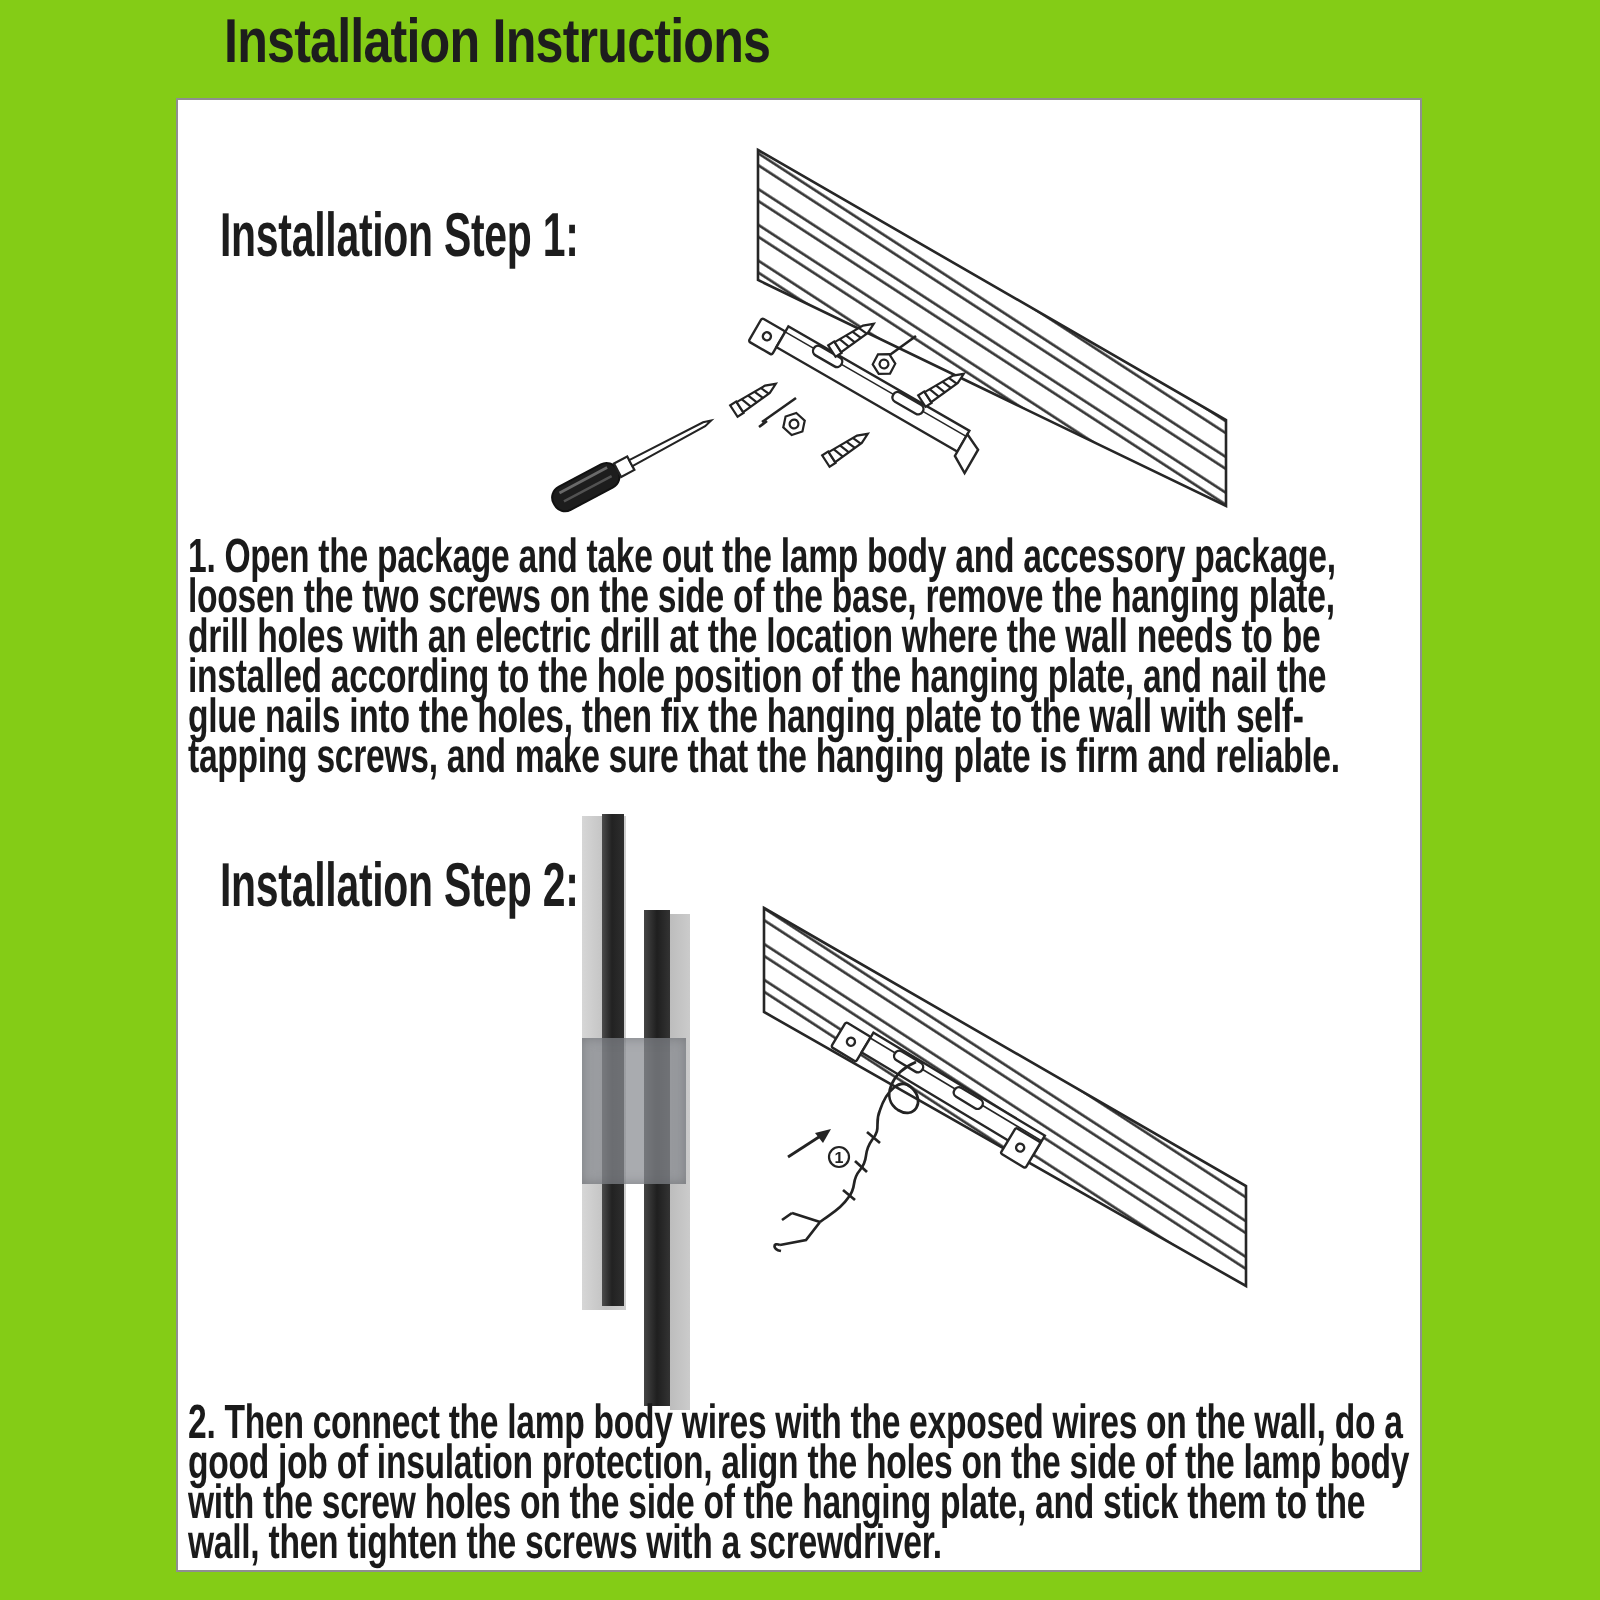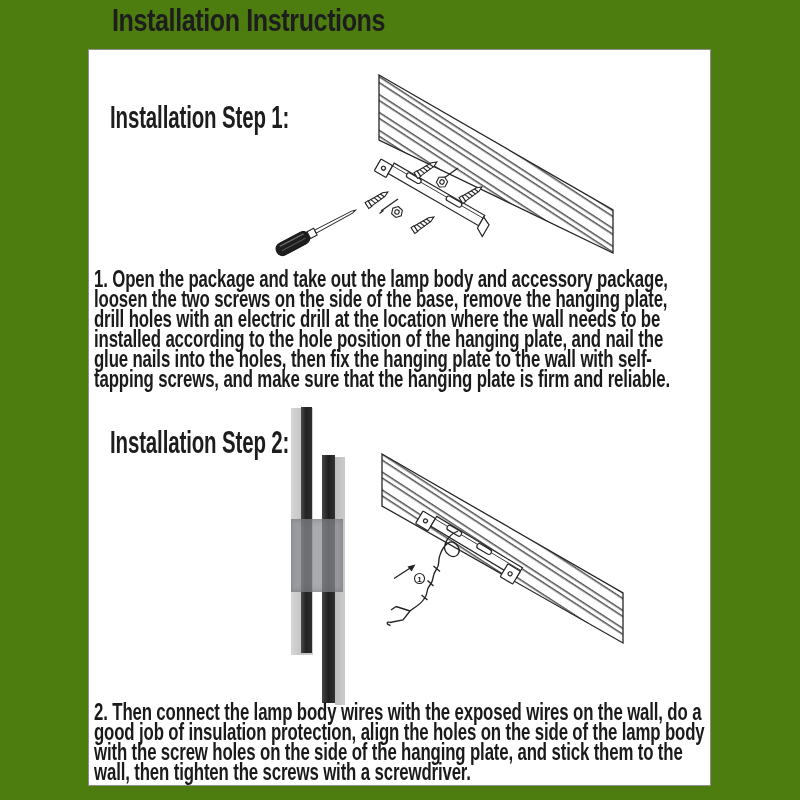--- a/index.html
+++ b/index.html
@@ -1,17 +1,17 @@
 <!DOCTYPE html>
 <html><head>
 <meta charset="utf-8">
 <style>
   html,body{margin:0;padding:0;background:#ffffff;}
   #page{
-    position:relative;width:800px;height:800px;background:#4d7c0f;overflow:hidden;
+    position:relative;width:800px;height:800px;background:#84cc16;overflow:hidden;
     font-family:"Liberation Sans",sans-serif;color:#1d1d1d;
   }
   .doc-title{
     position:absolute;left:112px;top:3px;font-size:31px;font-weight:bold;
     letter-spacing:-0.5px;white-space:nowrap;transform:scaleX(0.81);transform-origin:0 0;
   }
   .panel{
     position:absolute;left:88px;top:49px;width:623px;height:737px;
     border:1px solid #8f8f8f;background:#ffffff;box-sizing:border-box;
   }

